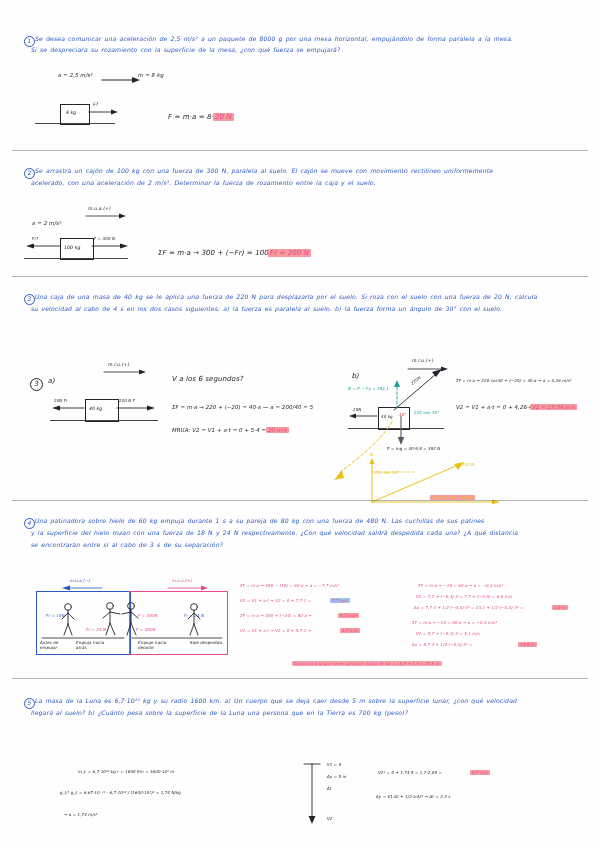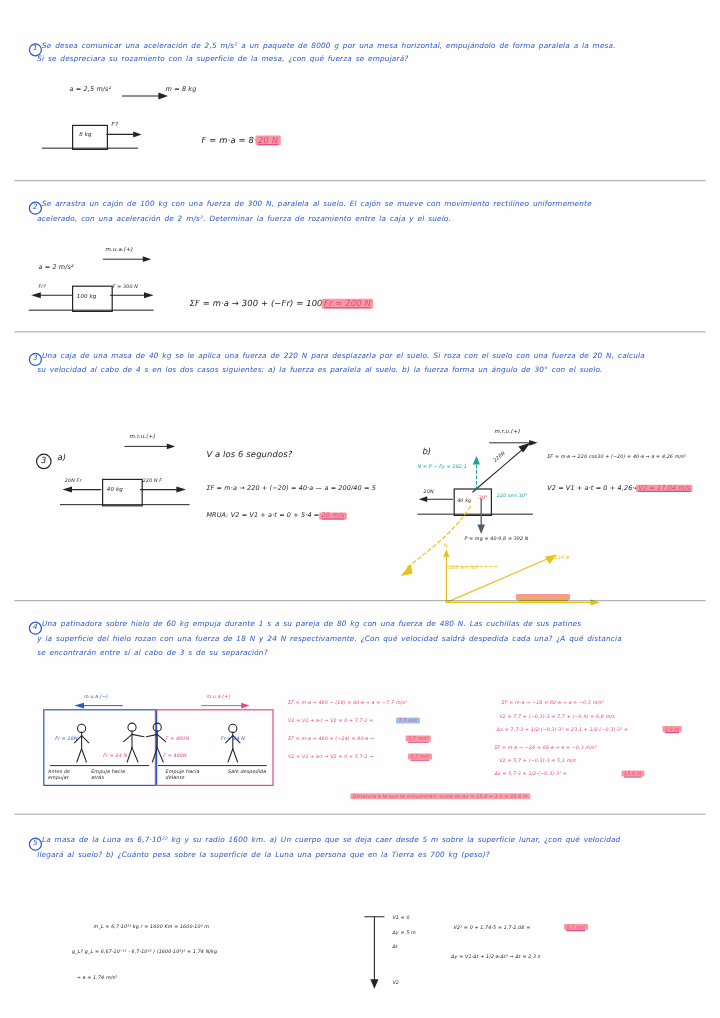--- a/index.html
+++ b/index.html
@@ -11,21 +11,21 @@
   .page{position:absolute;inset:0;width:600px;height:848px;}
 
   
   .ink-blue{color:#2b57c4;}
   .ink-pink{color:#e4478a;}
   .ink-black{color:#23242a;}
   .ink-yellow{color:#e8c21a;}
   .ink-teal{color:#17a39a;}
   .ink-red{color:#e03535;}
 
-  .hl-pink{background:#f79aa0;padding:0 2px;border-radius:1px;text-decoration:underline;}
+  .hl-pink{background:#f79aa0;padding:0 2px;border-radius:1px;}
   .hl-blue{background:#9fc2ea;padding:0 2px;border-radius:1px;}
   .hl-pinkwide{background:#f7a2a8;padding:0 2px;border-radius:1px;}
 
   
   .hw{
     position:absolute;
     font-family:"DejaVu Sans",sans-serif;
     white-space:nowrap;
     letter-spacing:.1px;
     transform-origin:left top;

